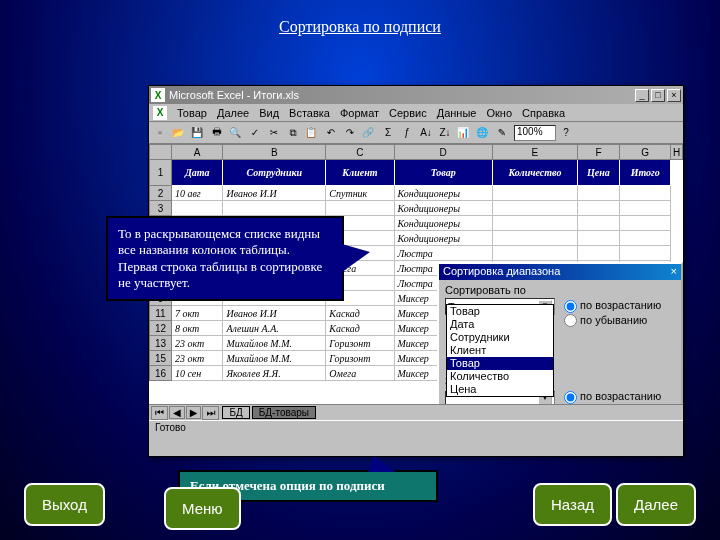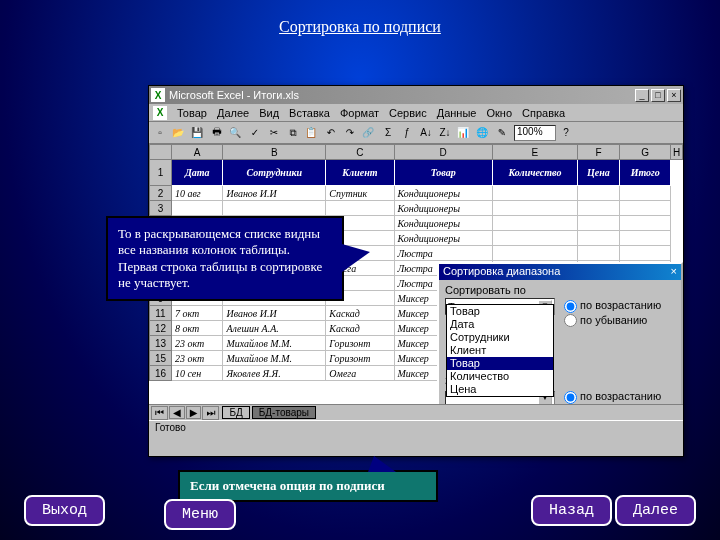--- a/index.html
+++ b/index.html
@@ -92,23 +92,23 @@
     border-bottom: 20px solid transparent;}
   .callout2 { position:absolute; left: 178px; top: 470px; width: 260px;
     background:#0f766e; color:#fff; border:2px solid #000;
     font-size: 13px; padding: 6px 10px; font-family:"Times New Roman",serif;
     font-weight:bold;}
   .callout2::before { content:""; position:absolute; right:40px; top:-16px;
     border-bottom: 16px solid #000080; border-left: 6px solid transparent;
     border-right: 22px solid transparent;}
 
   
-  .navbtn { position:absolute; background:#4c1d95; color:#fff;
+  .navbtn { position:absolute; background:#4d7c0f; color:#fff;
     border:2px solid #fff; border-radius: 8px; font-size: 15px;
-    padding: 5px 16px; font-family:Liberation Mono, monospace;}
+    padding: 11px 16px; font-family:Liberation Sans, sans-serif;}
   .navbtn.exit { left: 24px; bottom: 14px;}
   .navbtn.menu { left: 116px; bottom: 10px; margin-left: 48px;}
   .navbtn.back { right: 108px; bottom: 14px;}
   .navbtn.next { right: 24px; bottom: 14px;}
 </style>
 </head>
 <body>
 
 <div class="title">Сортировка по подписи</div>
 

